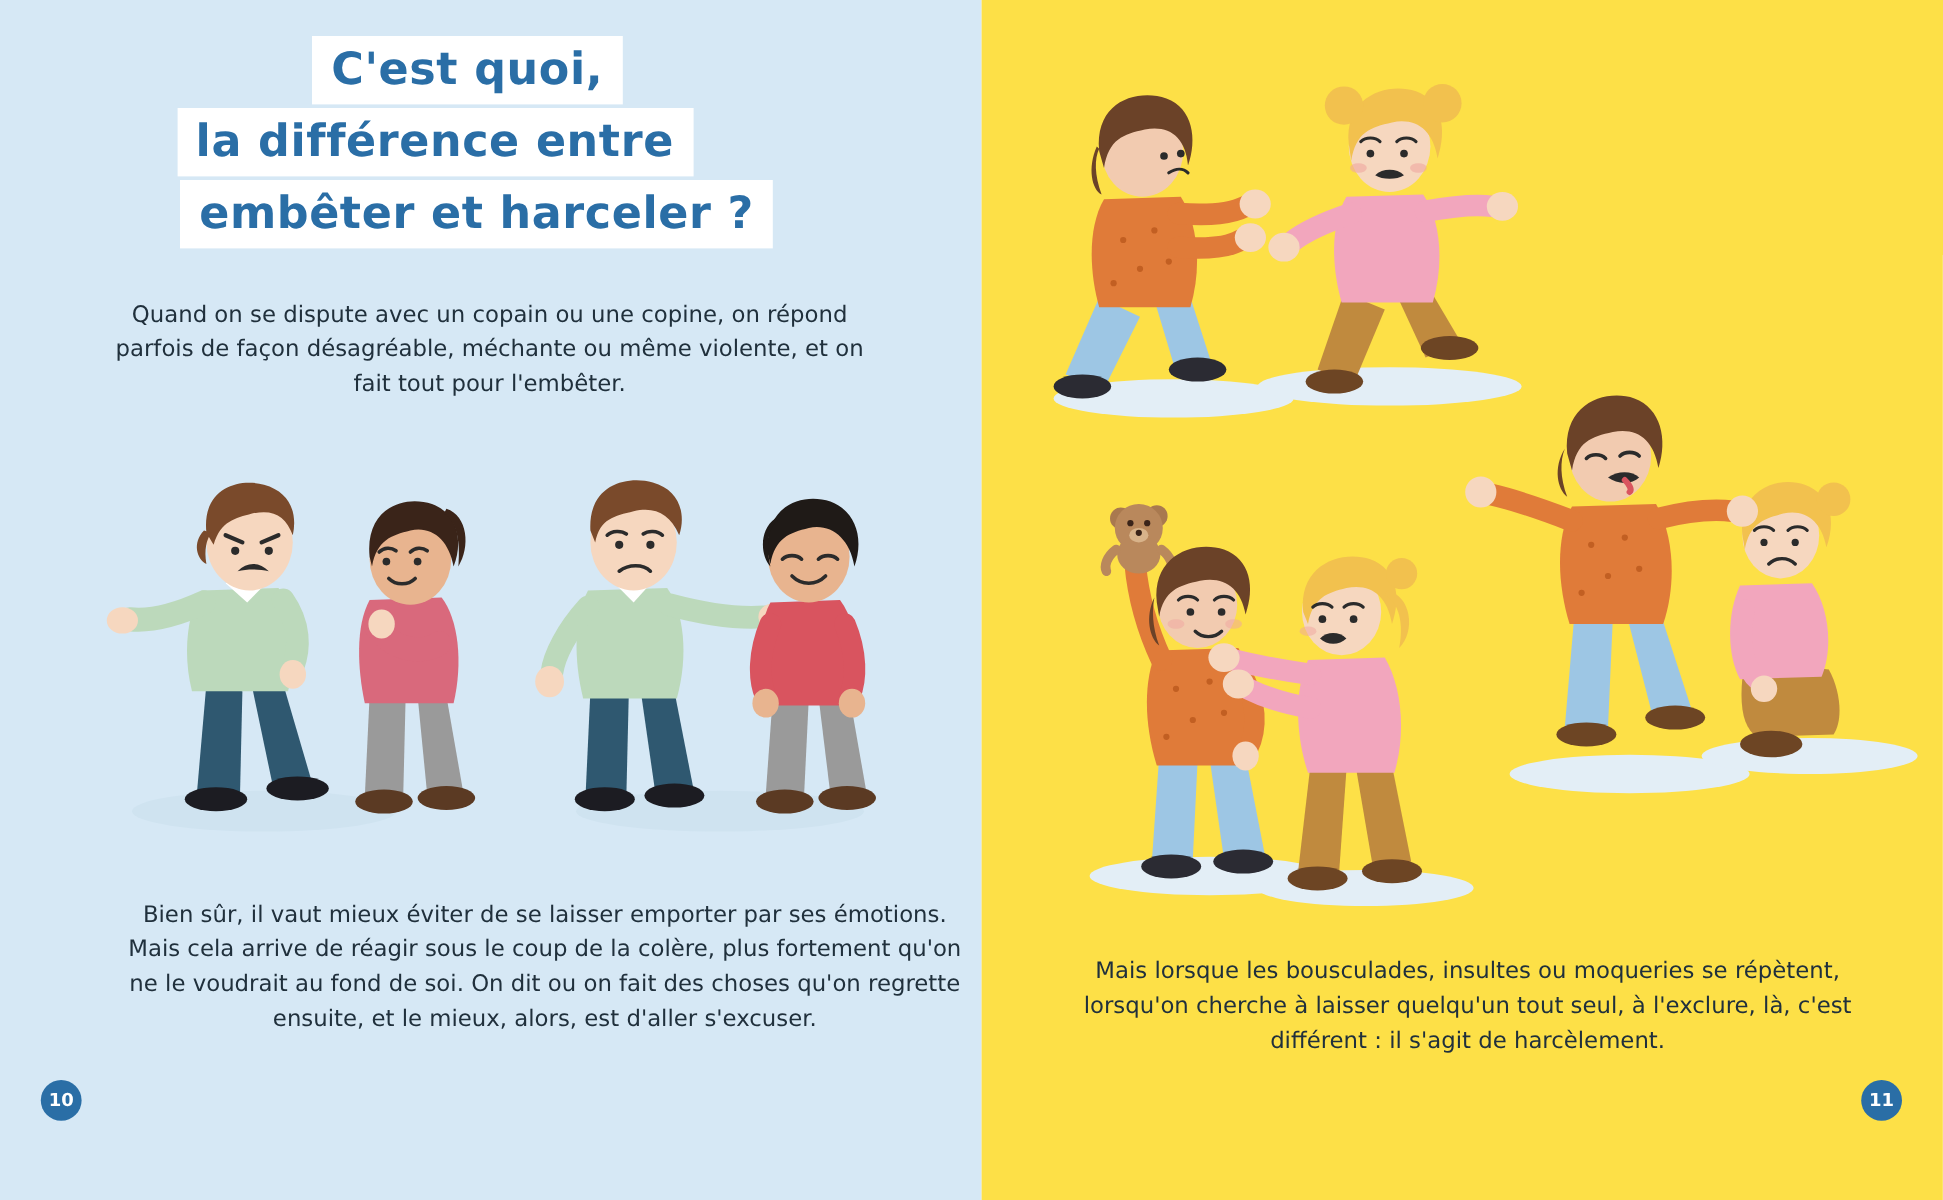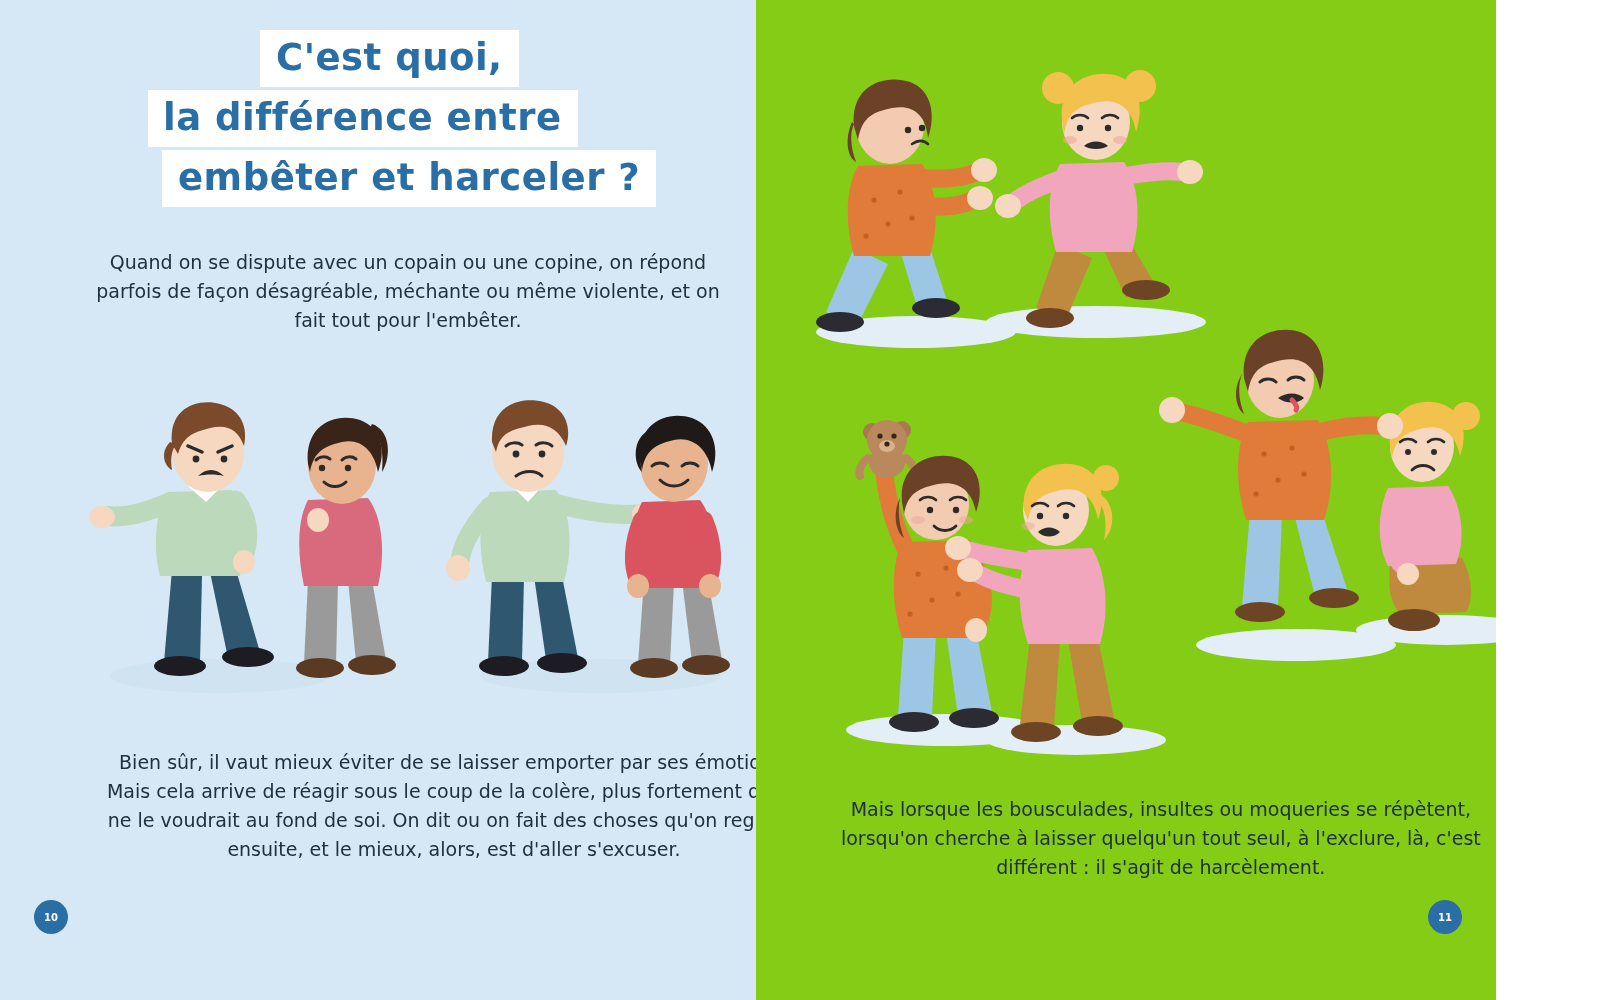--- a/index.html
+++ b/index.html
@@ -8,36 +8,36 @@
     background: #ffffff;
   }
   body {
     width: 1619px;
     height: 1000px;
     overflow: hidden;
     font-family: "Liberation Sans", sans-serif;
   }
   .spread {
     position: relative;
-    width: 1496px;
+    width: 1619px;
     height: 1000px;
     display: flex;
   }
   .page {
     position: relative;
     height: 1000px;
     overflow: hidden;
   }
   .page-left {
     width: 818px;
     background: #d6e8f5;
   }
   .page-right {
     width: 801px;
-    background: #84cc16;
+    background: #fde047;
   }
 
   
   .title-block {
     position: absolute;
     left: 140px;
     top: 30px;
     width: 540px;
   }
   .title-line {
@@ -48,21 +48,21 @@
     font-weight: bold;
     font-size: 37px;
     letter-spacing: 0.5px;
     line-height: 1.0;
     padding: 9px 16px 11px 16px;
     margin-bottom: 3px;
     white-space: nowrap;
   }
   .tl1 { margin-left: 120px; }
   .tl2 { margin-left: 8px; padding-left: 15px; }
-  .tl3 { margin-left: 22px; text-align: center; }
+  .tl3 { margin-left: 10px; text-align: center; }
 
   
   .para {
     position: absolute;
     text-align: center;
     color: #20303c;
     font-family: "DejaVu Sans", sans-serif;
     font-size: 19px;
     line-height: 1.52;
   }
@@ -86,21 +86,21 @@
   
   .page-num {
     position: absolute;
     width: 34px;
     height: 34px;
     border-radius: 50%;
     background: #2a6ea6;
     color: #ffffff;
     font-family: "DejaVu Sans", sans-serif;
     font-weight: bold;
-    font-size: 10px;
+    font-size: 15px;
     display: flex;
     align-items: center;
     justify-content: center;
   }
   .pn-left { left: 34px; top: 900px; }
   .pn-right { right: 34px; top: 900px; margin-left: 42px; }
 
   
   .illus { position: absolute; }
   svg { display: block; overflow: visible; }

